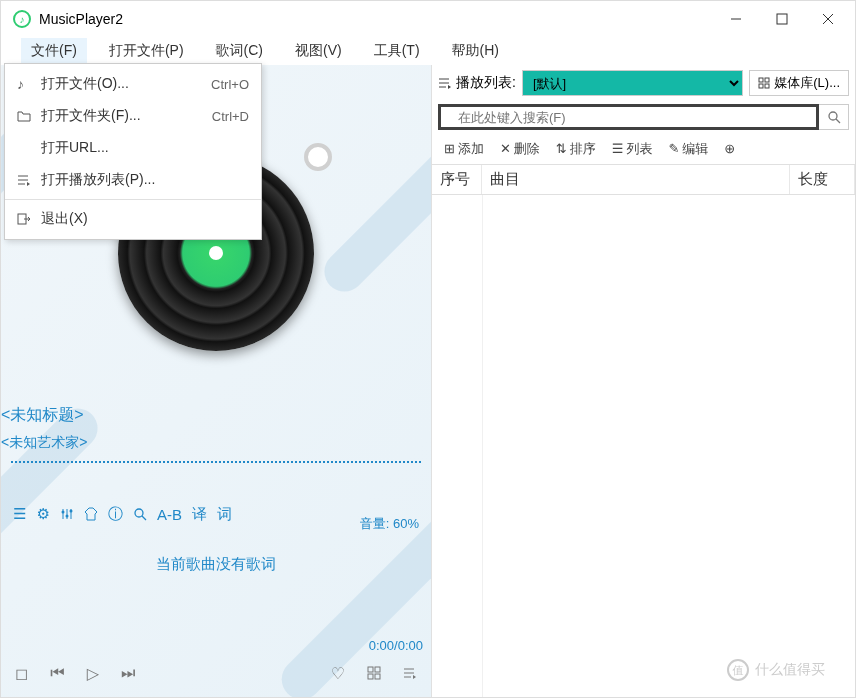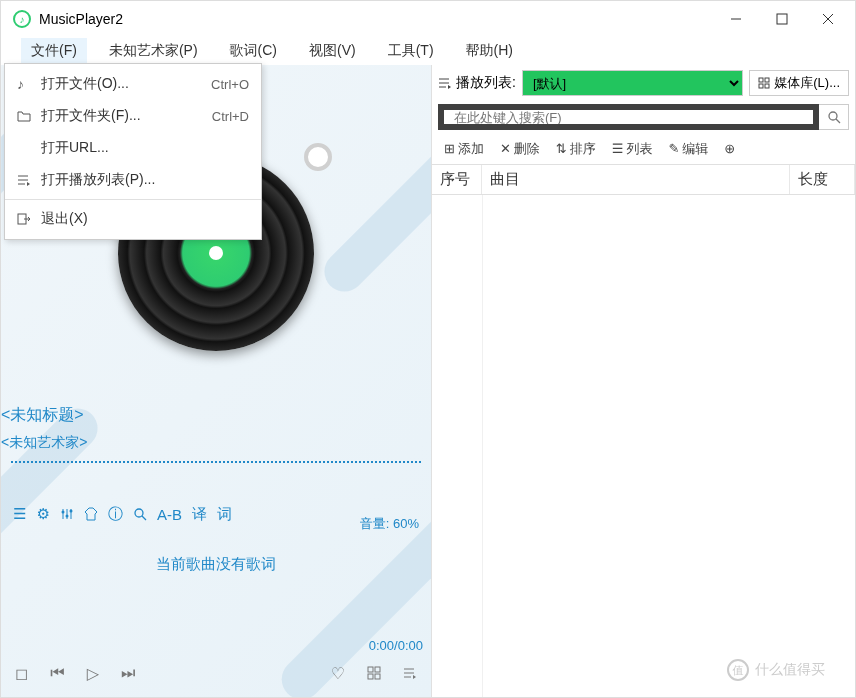--- a/index.html
+++ b/index.html
@@ -46,25 +46,25 @@
     
     .time-label { position: absolute; bottom: 44px; right: 8px; color: #2088c8; font-size: 13px; }
     
     .playback-row { position: absolute; bottom: 8px; left: 0; right: 0; height: 32px; display: flex; align-items: center; padding: 0 14px; gap: 22px; color: #777; }
     .pb-icon { cursor: pointer; font-size: 16px; }
     .pb-spacer { flex: 1; }
     
     .right-panel { flex: 1; display: flex; flex-direction: column; border-left: 1px solid #e0e0e0; }
     .pl-header { height: 36px; display: flex; align-items: center; padding: 0 6px; gap: 6px; font-size: 14px; }
     .pl-header-label { display: flex; align-items: center; gap: 4px; }
-    .pl-select { flex: 1; height: 26px; border: 1px solid #ccc; padding: 0 6px; font-size: 13px; background: #22c55e; }
+    .pl-select { flex: 1; height: 26px; border: 1px solid #ccc; padding: 0 6px; font-size: 13px; background: #14b8a6; }
     .media-btn { height: 26px; border: 1px solid #ccc; padding: 7px 8px; background: #fff; font-size: 13px; display: flex; align-items: center; gap: 4px; cursor: pointer; }
     
     .search-row { height: 32px; display: flex; align-items: center; padding: 0 6px; }
-    .search-input { flex: 1; height: 26px; border: 6px solid #404040; padding: 0 10px; font-size: 13px; }
+    .search-input { flex: 1; height: 26px; border: 3px solid #404040; padding: 0 17px; font-size: 13px; }
     .search-btn { width: 30px; height: 26px; border: 1px solid #ccc; border-left: none; background: #fff; display: flex; align-items: center; justify-content: center; cursor: pointer; }
     
     .pl-toolbar { height: 32px; display: flex; align-items: center; padding: 0 6px; gap: 4px; font-size: 13px; color: #444; border-bottom: 1px solid #e0e0e0; }
     .pl-tool { display: flex; align-items: center; gap: 3px; padding: 2px 6px; cursor: pointer; }
     
     .table-head { height: 30px; display: flex; align-items: center; border-bottom: 1px solid #e0e0e0; font-size: 15px; color: #333; }
     .th { padding: 0 8px; border-right: 1px solid #e8e8e8; height: 100%; display: flex; align-items: center; }
     .th-idx { width: 50px; } .th-title { flex: 1; } .th-len { width: 65px; }
     .table-body { flex: 1; overflow: auto; background: #fff; position: relative; }
     .table-body::before { content: ''; position: absolute; left: 50px; top: 0; bottom: 0; width: 1px; background: #f0f0f0; }
@@ -95,21 +95,21 @@
         <svg width="12" height="12">
           <line x1="1" y1="1" x2="11" y2="11" stroke="#333" stroke-width="1"></line>
           <line x1="11" y1="1" x2="1" y2="11" stroke="#333" stroke-width="1"></line>
         </svg>
       </div>
   </div>
 </div>
 
 <div class="menubar">
   <div class="menu-item active">文件(F)</div>
-  <div class="menu-item">未知艺术家(P)</div>
+  <div class="menu-item">打开文件(P)</div>
   <div class="menu-item">歌词(C)</div>
   <div class="menu-item">视图(V)</div>
   <div class="menu-item">工具(T)</div>
   <div class="menu-item">帮助(H)</div>
 </div>
 
 <div class="dropdown">
   <div class="dd-item">
     <span class="dd-icon">♪</span>
     <span class="dd-label">打开文件(O)...</span>

